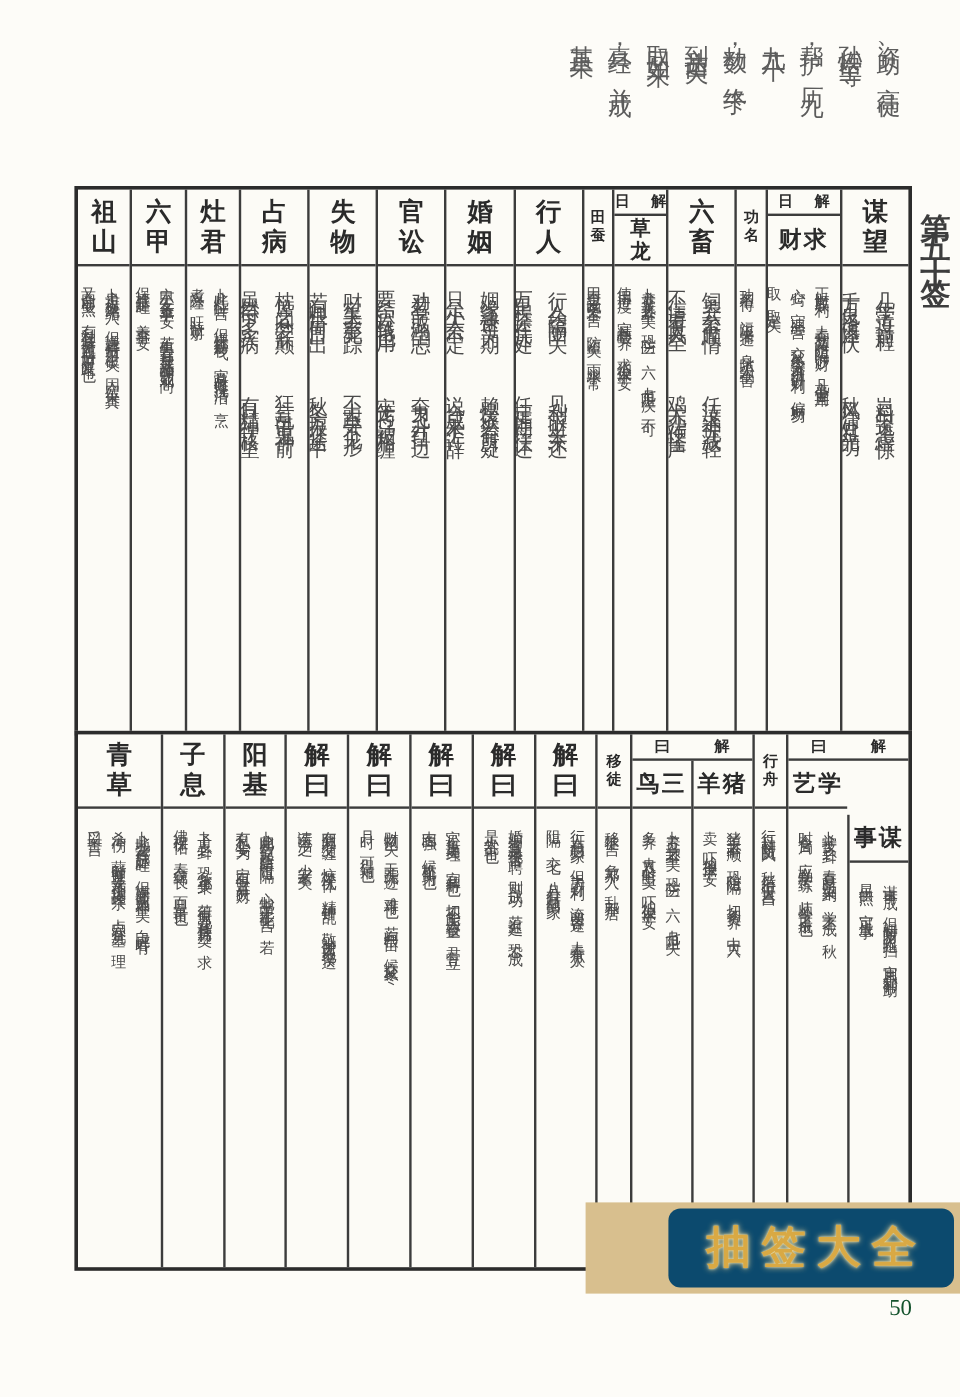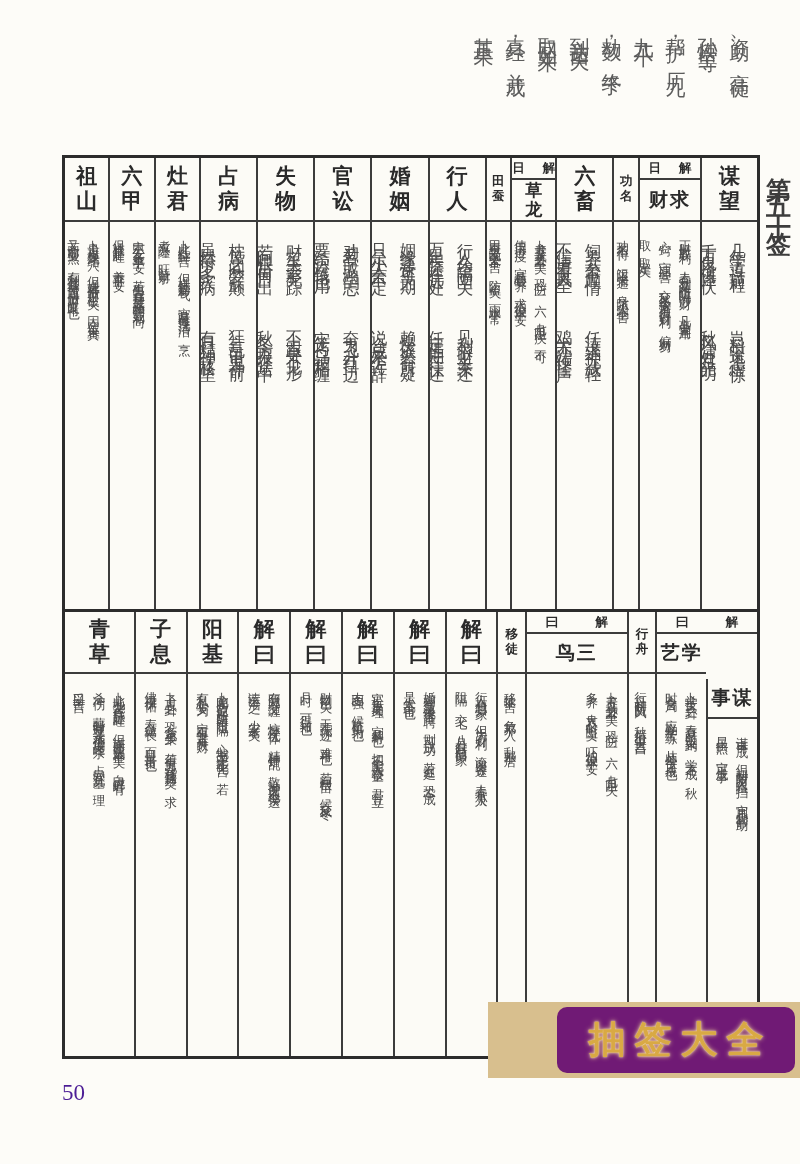--- a/index.html
+++ b/index.html
@@ -64,21 +64,21 @@
     flex:1;min-height:0;overflow:hidden;
     writing-mode:vertical-rl;text-orientation:upright;
     padding:8px 5px 2px 1px;box-sizing:border-box;color:#4a4a4a;
   }
   .cellbody div{margin:0;}
   .body-large{font-size:16.5px;letter-spacing:6px;line-height:29px;}
   .body-small{font-size:12.5px;letter-spacing:3px;line-height:20px;}
   
   #pagenum{
     position:absolute;top:1080px;left:62px;width:698px;
-    text-align:left;font-size:23px;color:#4c1d95;
+    text-align:right;font-size:19px;color:#14532d;
   }
   
   #wm-band{
     position:absolute;left:488px;top:1002px;width:312px;height:76px;
     display:flex;justify-content:flex-end;align-items:center;
     padding-right:5px;box-sizing:border-box;
   }
   #wm-box{
     width:238px;height:66px;border-radius:10px;
     display:flex;align-items:center;justify-content:center;
@@ -313,20 +313,27 @@
         <span>解</span>
       </div>
       <div class="subrow">
         <div class="subcol" style="flex: 1 1 52px;">
           <div class="subhdr h">鸟三</div>
           <div class="cellbody body-small">
             <div>卜养三鸟之卦不美　恐防三　六　七月阻失</div>
             <div>多养　大只及时出卖　吓伯公保平安</div>
           </div>
         </div>
+        <div class="subcol" style="flex: 1 1 52px;">
+          <div class="subhdr h">羊猪</div>
+          <div class="cellbody body-small">
+            <div>猪羊之卦不顺　恐防阻隔　切勿贪养　中大只</div>
+            <div>卖　吓伯爷保平安</div>
+          </div>
+        </div>
       </div>
     </div>
     <div class="unit" style="flex: 1 1 28px;">
       <div class="hdr narrow">行
 舟</div>
       <div class="cellbody body-small">
         <div>行舟初时防风　秋后出行大吉昌</div>
       </div>
     </div>
     <div class="unit" style="flex: 1 1 104px;">
@@ -349,16 +356,16 @@
             <div>星拱照　定可成事</div>
           </div>
         </div>
       </div>
     </div>
   </div>
 
 <div id="pagenum">50</div>
 
 <div id="wm-band" style="background: rgb(216, 191, 142);">
-  <div id="wm-box" style="background: #701a75;">
+  <div id="wm-box" style="background: #0c4a6e;">
     <span id="wm-text" style="color: rgb(217, 169, 68);">抽签大全</span>
   </div>
 </div>
 
 </body></html>

